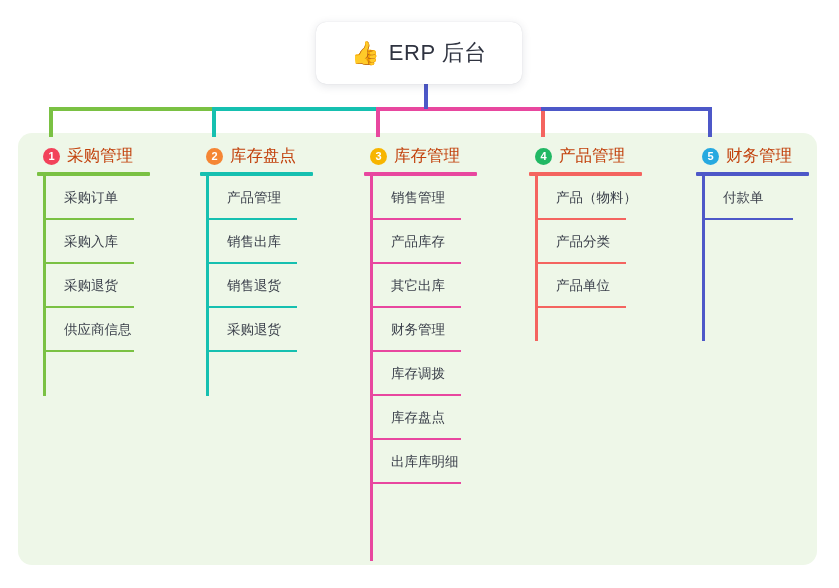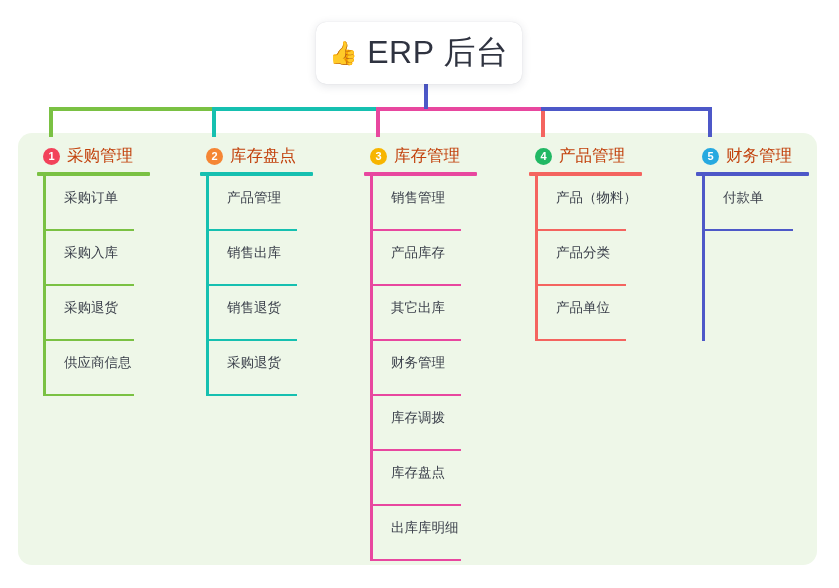--- a/index.html
+++ b/index.html
@@ -29,21 +29,21 @@
     width:206px;height:62px;
     background:#ffffff;
     border-radius:10px;
     box-shadow:0 2px 10px rgba(40,45,70,.13),0 0 1px rgba(40,45,70,.18);
     display:flex;align-items:center;justify-content:center;
     gap:9px;
     z-index:6;
   }
   .root-emoji{font-size:23px;line-height:1;}
   .root-text{
-    font-size:32px;color:#2f3340;letter-spacing:.5px;
+    font-size:22px;color:#2f3340;letter-spacing:.5px;
     white-space:nowrap;
   }
 
   
   .root-stem{
     position:absolute;
     left:424px;top:84px;
     width:4px;height:25px;
     background:#4d58c8;
     z-index:5;
@@ -73,21 +73,21 @@
     height:4px;width:113px;margin-top:4px;border-radius:1px;
   }
 
   
   .children{position:relative;padding-top:0;}
   .spine{
     position:absolute;left:6px;top:0;width:3px;
     z-index:1;
   }
   .leaf{
-    position:relative;height:55px;
+    position:relative;height:44px;
   }
   .leaf-label{
     position:absolute;left:27px;top:13px;
     font-size:13.5px;color:#3a3f4a;white-space:nowrap;
   }
   .leaf-rule{
     position:absolute;left:6px;bottom:0;
     height:2px;width:91px;
   }
 </style>

